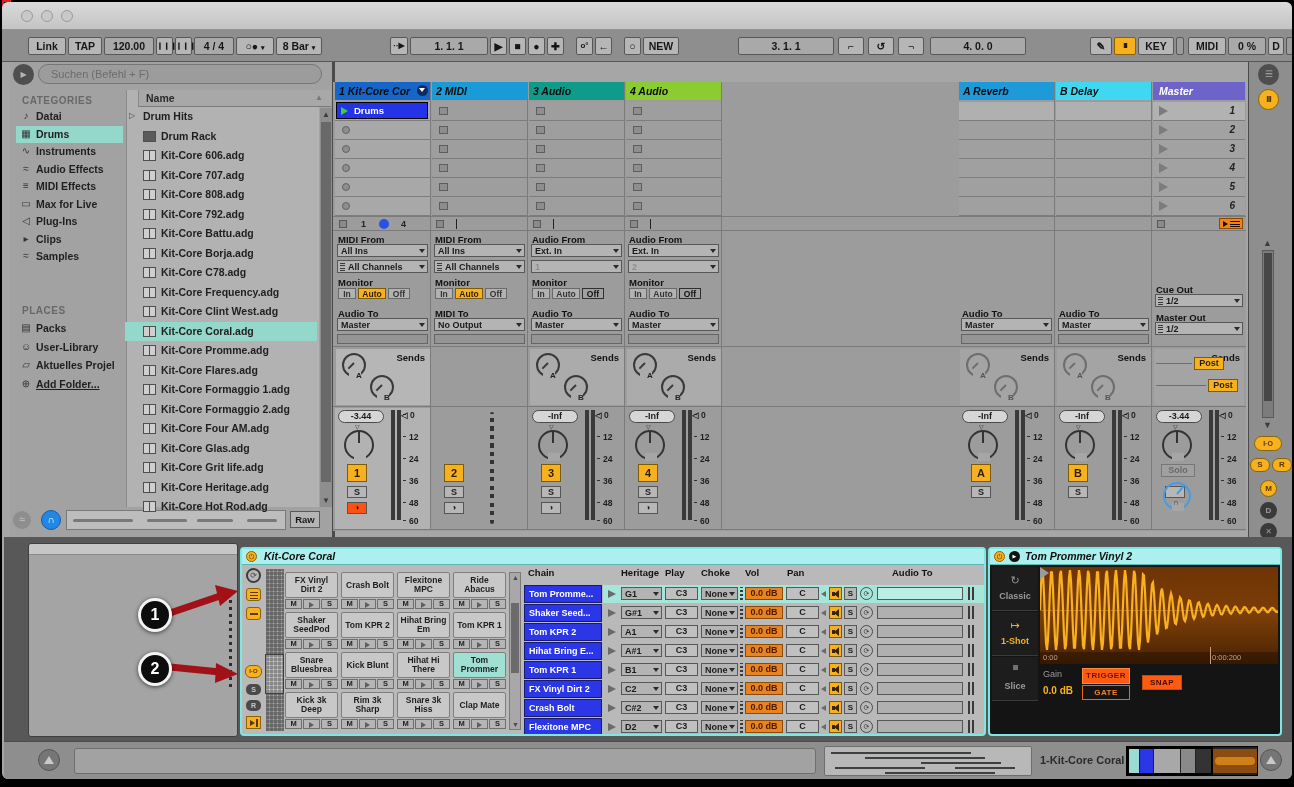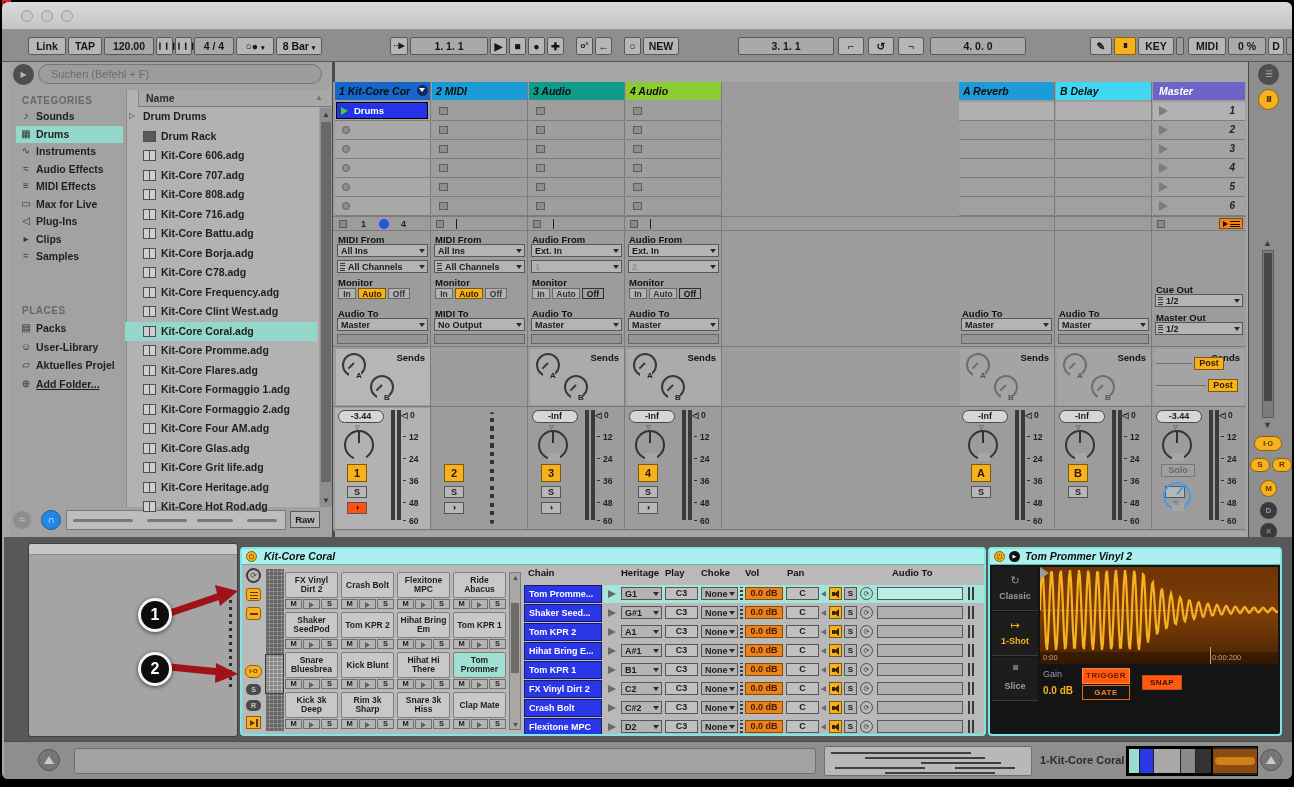--- a/index.html
+++ b/index.html
@@ -571,21 +571,21 @@
   <svg style="position:absolute;left:120px;top:550px;width:130px;height:140px;z-index:30;" viewBox="0 0 130 140">
     <line x1="50" y1="63" x2="100" y2="46" stroke="#a01218" stroke-width="7"></line>
     <polygon points="118,41 95,35 100,56" fill="#a01218"></polygon>
     <line x1="50" y1="117" x2="100" y2="122" stroke="#a01218" stroke-width="7"></line>
     <polygon points="118,124 96,113 95,133" fill="#a01218"></polygon>
   </svg>
   <div class="callout" style="left:138px;top:598px;">1</div>
   <div class="callout" style="left:138px;top:652px;">2</div>
 <div style="position: absolute; box-sizing: border-box; font-family: &quot;Liberation Sans&quot;, sans-serif; left: 16px; top: 108px; width: 107px; height: 17px;">
       <div style="position: absolute; box-sizing: border-box; font-family: &quot;Liberation Sans&quot;, sans-serif; left: 3px; top: 2px; width: 14px; font-size: 10px; color: rgb(51, 51, 51); text-align: center;">♪</div>
-      <div style="position: absolute; box-sizing: border-box; font-family: &quot;Liberation Sans&quot;, sans-serif; left: 20px; top: 2px; font-size: 10.5px; font-weight: bold; color: rgb(31, 31, 31); white-space: nowrap;">Sounds</div>
+      <div style="position: absolute; box-sizing: border-box; font-family: &quot;Liberation Sans&quot;, sans-serif; left: 20px; top: 2px; font-size: 10.5px; font-weight: bold; color: rgb(31, 31, 31); white-space: nowrap;">Datai</div>
     </div>
     <div style="position: absolute; box-sizing: border-box; font-family: &quot;Liberation Sans&quot;, sans-serif; left: 16px; top: 125.5px; width: 107px; height: 17px; background: rgb(147, 216, 203);">
       <div style="position: absolute; box-sizing: border-box; font-family: &quot;Liberation Sans&quot;, sans-serif; left: 3px; top: 2px; width: 14px; font-size: 10px; color: rgb(51, 51, 51); text-align: center;">▦</div>
       <div style="position: absolute; box-sizing: border-box; font-family: &quot;Liberation Sans&quot;, sans-serif; left: 20px; top: 2px; font-size: 10.5px; font-weight: bold; color: rgb(31, 31, 31); white-space: nowrap;">Drums</div>
     </div>
     <div style="position: absolute; box-sizing: border-box; font-family: &quot;Liberation Sans&quot;, sans-serif; left: 16px; top: 143px; width: 107px; height: 17px;">
       <div style="position: absolute; box-sizing: border-box; font-family: &quot;Liberation Sans&quot;, sans-serif; left: 3px; top: 2px; width: 14px; font-size: 10px; color: rgb(51, 51, 51); text-align: center;">∿</div>
       <div style="position: absolute; box-sizing: border-box; font-family: &quot;Liberation Sans&quot;, sans-serif; left: 20px; top: 2px; font-size: 10.5px; font-weight: bold; color: rgb(31, 31, 31); white-space: nowrap;">Instruments</div>
     </div>
     <div style="position: absolute; box-sizing: border-box; font-family: &quot;Liberation Sans&quot;, sans-serif; left: 16px; top: 160.5px; width: 107px; height: 17px;">
@@ -623,21 +623,21 @@
     <div style="position: absolute; box-sizing: border-box; font-family: &quot;Liberation Sans&quot;, sans-serif; left: 16px; top: 357px; width: 107px; height: 17px;">
       <div style="position: absolute; box-sizing: border-box; font-family: &quot;Liberation Sans&quot;, sans-serif; left: 3px; top: 2px; width: 14px; font-size: 10px; color: rgb(51, 51, 51); text-align: center;">▱</div>
       <div style="position: absolute; box-sizing: border-box; font-family: &quot;Liberation Sans&quot;, sans-serif; left: 20px; top: 2px; font-size: 10.5px; font-weight: bold; color: rgb(31, 31, 31); white-space: nowrap;">Aktuelles Projel</div>
     </div>
     <div style="position: absolute; box-sizing: border-box; font-family: &quot;Liberation Sans&quot;, sans-serif; left: 16px; top: 375.5px; width: 107px; height: 17px;">
       <div style="position: absolute; box-sizing: border-box; font-family: &quot;Liberation Sans&quot;, sans-serif; left: 3px; top: 2px; width: 14px; font-size: 10px; color: rgb(51, 51, 51); text-align: center;">⊕</div>
       <div style="position: absolute; box-sizing: border-box; font-family: &quot;Liberation Sans&quot;, sans-serif; left: 20px; top: 2px; font-size: 10.5px; font-weight: bold; color: rgb(31, 31, 31); white-space: nowrap; text-decoration: underline;">Add Folder...</div>
     </div>
     <div style="position: absolute; box-sizing: border-box; font-family: &quot;Liberation Sans&quot;, sans-serif; left: 125px; top: 107px; width: 192px; height: 19px;">
       <div style="position: absolute; box-sizing: border-box; font-family: &quot;Liberation Sans&quot;, sans-serif; left: 4px; top: 4px; font-size: 8px; color: rgb(74, 74, 74);">▷</div>
-      <div style="position: absolute; box-sizing: border-box; font-family: &quot;Liberation Sans&quot;, sans-serif; left: 18px; top: 3px; font-size: 10.5px; font-weight: bold; color: rgb(31, 31, 31); white-space: nowrap;">Drum Drums</div>
+      <div style="position: absolute; box-sizing: border-box; font-family: &quot;Liberation Sans&quot;, sans-serif; left: 18px; top: 3px; font-size: 10.5px; font-weight: bold; color: rgb(31, 31, 31); white-space: nowrap;">Drum Hits</div>
     </div>
     <div style="position: absolute; box-sizing: border-box; font-family: &quot;Liberation Sans&quot;, sans-serif; left: 125px; top: 126.5px; width: 192px; height: 19px;">
       <div style="position: absolute; box-sizing: border-box; font-family: &quot;Liberation Sans&quot;, sans-serif; left: 18px; top: 4px; width: 13px; height: 11px; border: 1px solid rgb(79, 79, 79); background: rgb(90, 90, 90);"></div>
       <div style="position: absolute; box-sizing: border-box; font-family: &quot;Liberation Sans&quot;, sans-serif; left: 36px; top: 3px; font-size: 10.5px; font-weight: bold; color: rgb(31, 31, 31); white-space: nowrap;">Drum Rack</div>
     </div>
     <div style="position: absolute; box-sizing: border-box; font-family: &quot;Liberation Sans&quot;, sans-serif; left: 125px; top: 146px; width: 192px; height: 19px;">
       <div style="position: absolute; box-sizing: border-box; font-family: &quot;Liberation Sans&quot;, sans-serif; left: 18px; top: 4px; width: 13px; height: 11px; border: 1px solid rgb(79, 79, 79); background: rgb(207, 207, 207);">
         <div style="position: absolute; box-sizing: border-box; font-family: &quot;Liberation Sans&quot;, sans-serif; left: 5px; top: 0px; width: 1px; height: 9px; background: rgb(79, 79, 79);"></div>
       </div>
       <div style="position: absolute; box-sizing: border-box; font-family: &quot;Liberation Sans&quot;, sans-serif; left: 36px; top: 3px; font-size: 10.5px; font-weight: bold; color: rgb(31, 31, 31); white-space: nowrap;">Kit-Core 606.adg</div>
@@ -651,21 +651,21 @@
     <div style="position: absolute; box-sizing: border-box; font-family: &quot;Liberation Sans&quot;, sans-serif; left: 125px; top: 185px; width: 192px; height: 19px;">
       <div style="position: absolute; box-sizing: border-box; font-family: &quot;Liberation Sans&quot;, sans-serif; left: 18px; top: 4px; width: 13px; height: 11px; border: 1px solid rgb(79, 79, 79); background: rgb(207, 207, 207);">
         <div style="position: absolute; box-sizing: border-box; font-family: &quot;Liberation Sans&quot;, sans-serif; left: 5px; top: 0px; width: 1px; height: 9px; background: rgb(79, 79, 79);"></div>
       </div>
       <div style="position: absolute; box-sizing: border-box; font-family: &quot;Liberation Sans&quot;, sans-serif; left: 36px; top: 3px; font-size: 10.5px; font-weight: bold; color: rgb(31, 31, 31); white-space: nowrap;">Kit-Core 808.adg</div>
     </div>
     <div style="position: absolute; box-sizing: border-box; font-family: &quot;Liberation Sans&quot;, sans-serif; left: 125px; top: 204.5px; width: 192px; height: 19px;">
       <div style="position: absolute; box-sizing: border-box; font-family: &quot;Liberation Sans&quot;, sans-serif; left: 18px; top: 4px; width: 13px; height: 11px; border: 1px solid rgb(79, 79, 79); background: rgb(207, 207, 207);">
         <div style="position: absolute; box-sizing: border-box; font-family: &quot;Liberation Sans&quot;, sans-serif; left: 5px; top: 0px; width: 1px; height: 9px; background: rgb(79, 79, 79);"></div>
       </div>
-      <div style="position: absolute; box-sizing: border-box; font-family: &quot;Liberation Sans&quot;, sans-serif; left: 36px; top: 3px; font-size: 10.5px; font-weight: bold; color: rgb(31, 31, 31); white-space: nowrap;">Kit-Core 716.adg</div>
+      <div style="position: absolute; box-sizing: border-box; font-family: &quot;Liberation Sans&quot;, sans-serif; left: 36px; top: 3px; font-size: 10.5px; font-weight: bold; color: rgb(31, 31, 31); white-space: nowrap;">Kit-Core 792.adg</div>
     </div>
     <div style="position: absolute; box-sizing: border-box; font-family: &quot;Liberation Sans&quot;, sans-serif; left: 125px; top: 224px; width: 192px; height: 19px;">
       <div style="position: absolute; box-sizing: border-box; font-family: &quot;Liberation Sans&quot;, sans-serif; left: 18px; top: 4px; width: 13px; height: 11px; border: 1px solid rgb(79, 79, 79); background: rgb(207, 207, 207);">
         <div style="position: absolute; box-sizing: border-box; font-family: &quot;Liberation Sans&quot;, sans-serif; left: 5px; top: 0px; width: 1px; height: 9px; background: rgb(79, 79, 79);"></div>
       </div>
       <div style="position: absolute; box-sizing: border-box; font-family: &quot;Liberation Sans&quot;, sans-serif; left: 36px; top: 3px; font-size: 10.5px; font-weight: bold; color: rgb(31, 31, 31); white-space: nowrap;">Kit-Core Battu.adg</div>
     </div>
     <div style="position: absolute; box-sizing: border-box; font-family: &quot;Liberation Sans&quot;, sans-serif; left: 125px; top: 243.5px; width: 192px; height: 19px;">
       <div style="position: absolute; box-sizing: border-box; font-family: &quot;Liberation Sans&quot;, sans-serif; left: 18px; top: 4px; width: 13px; height: 11px; border: 1px solid rgb(79, 79, 79); background: rgb(207, 207, 207);">
         <div style="position: absolute; box-sizing: border-box; font-family: &quot;Liberation Sans&quot;, sans-serif; left: 5px; top: 0px; width: 1px; height: 9px; background: rgb(79, 79, 79);"></div>

